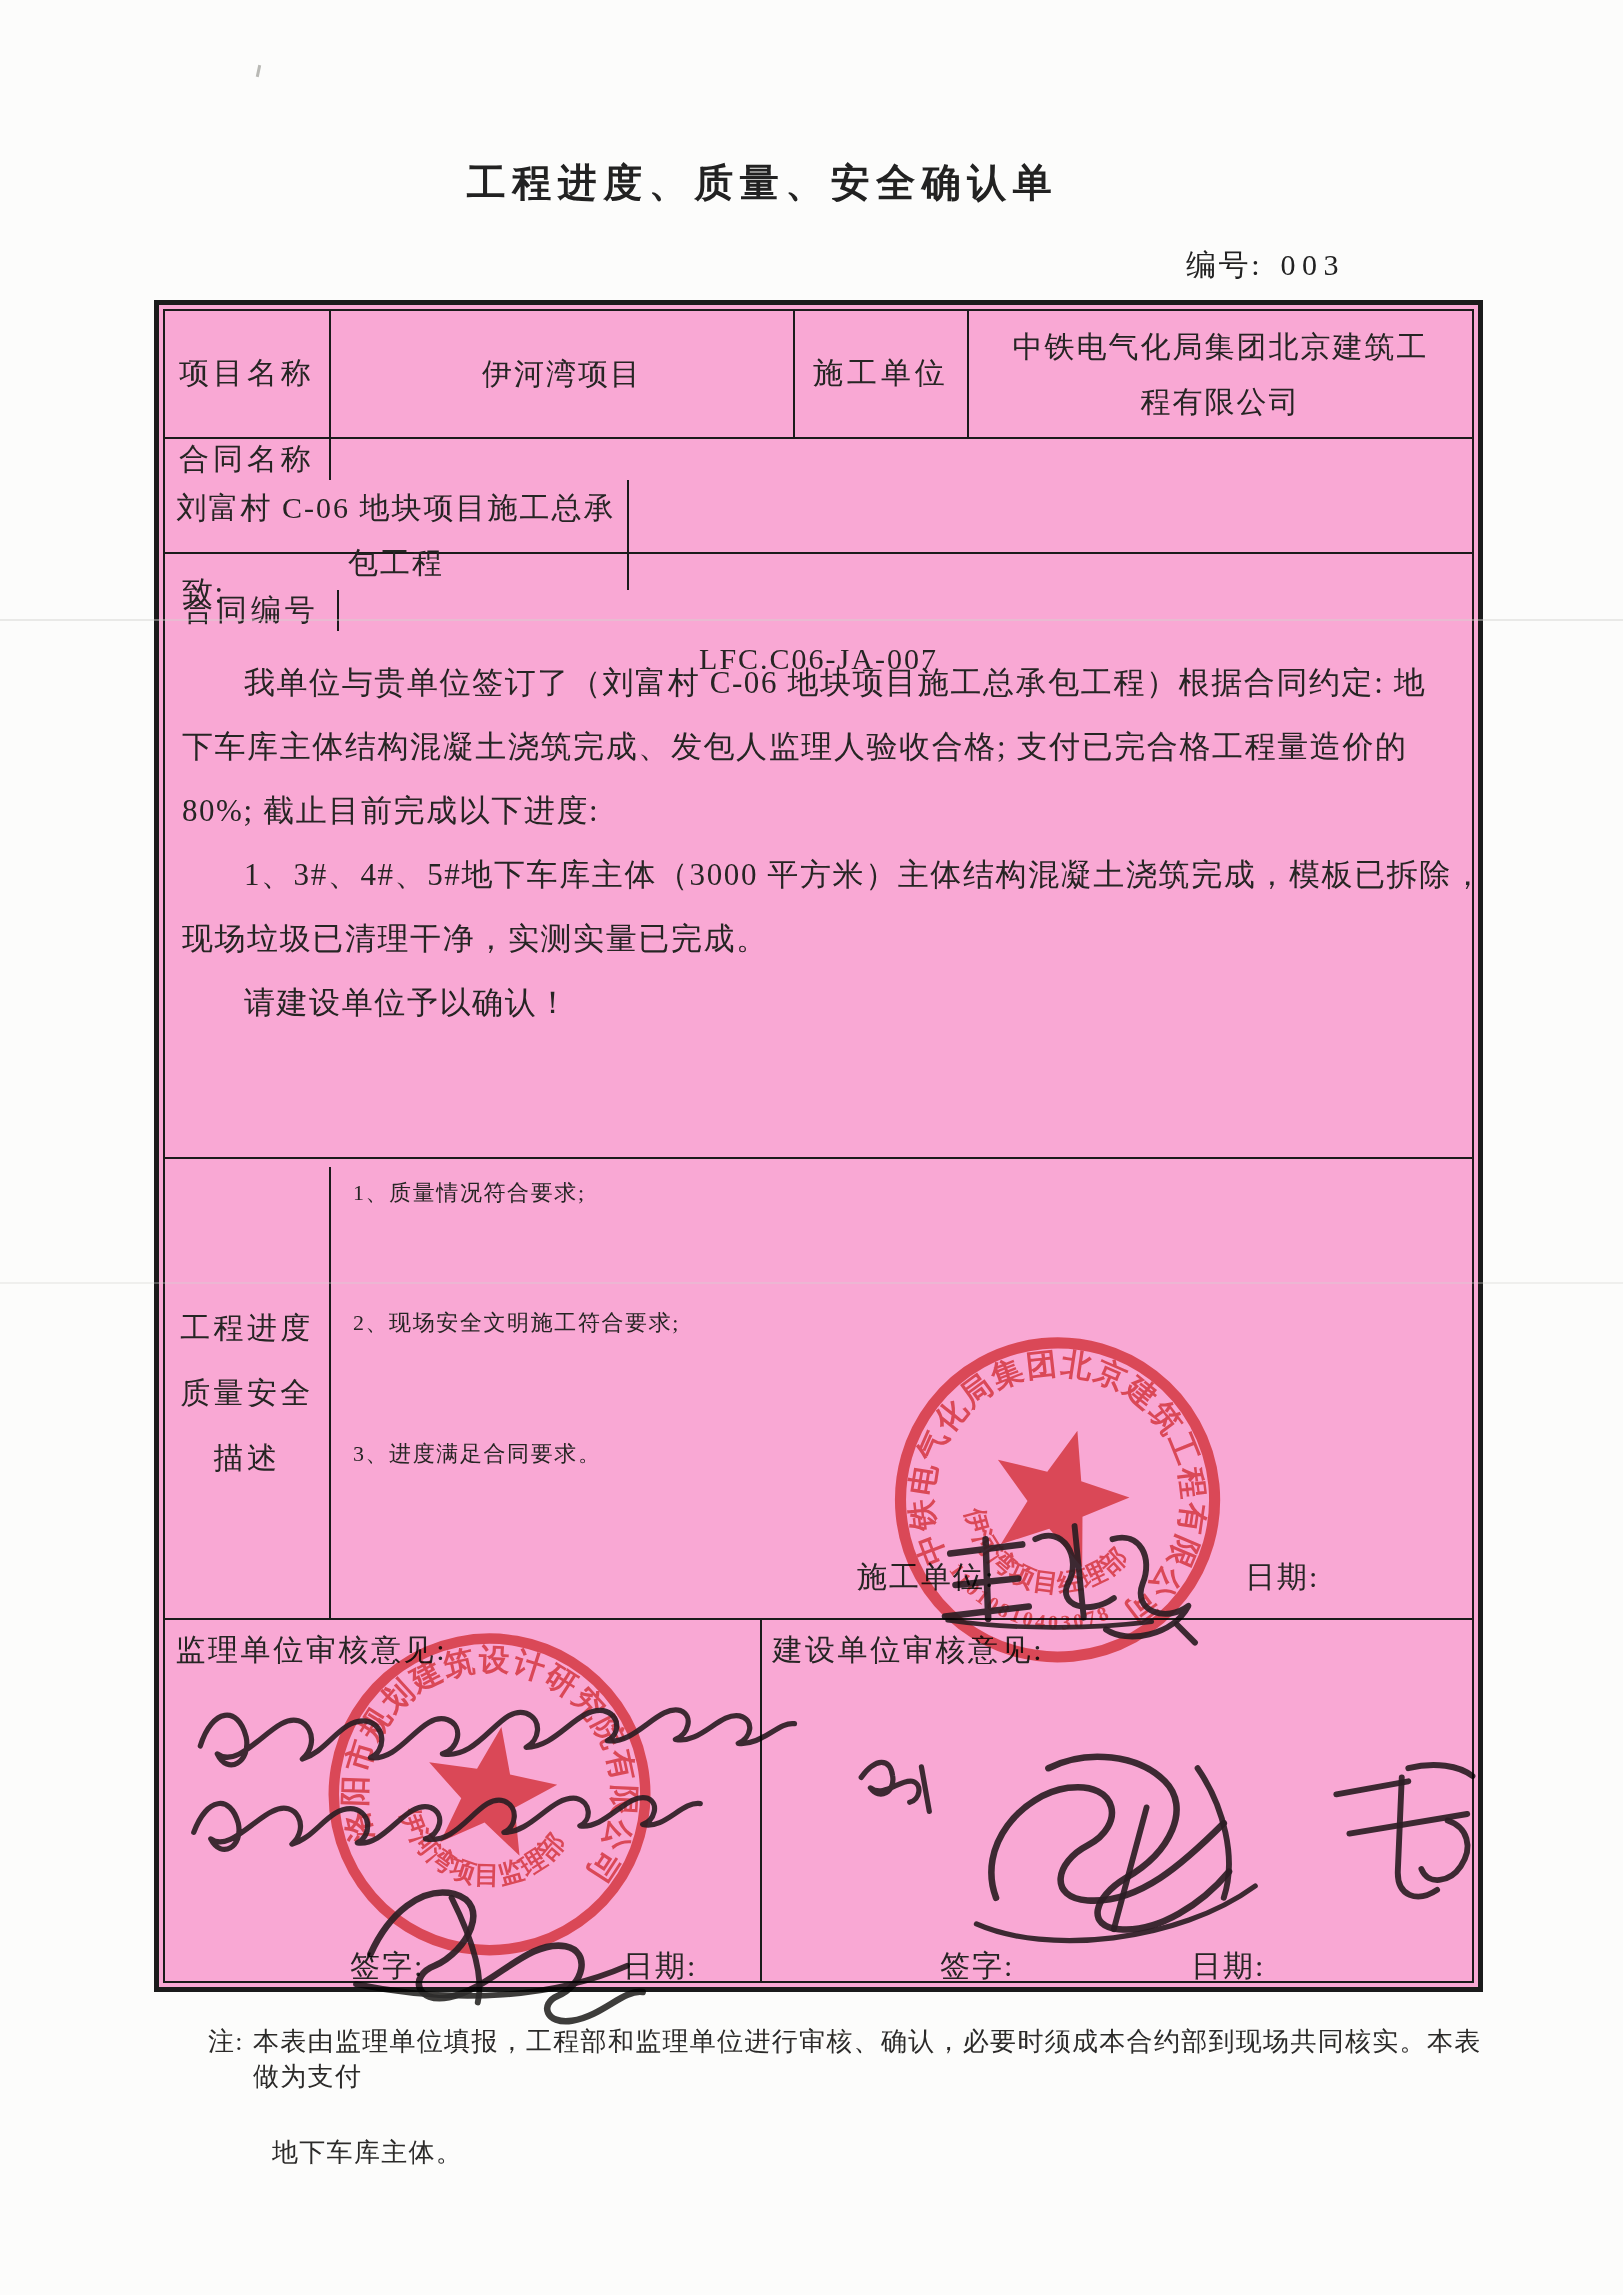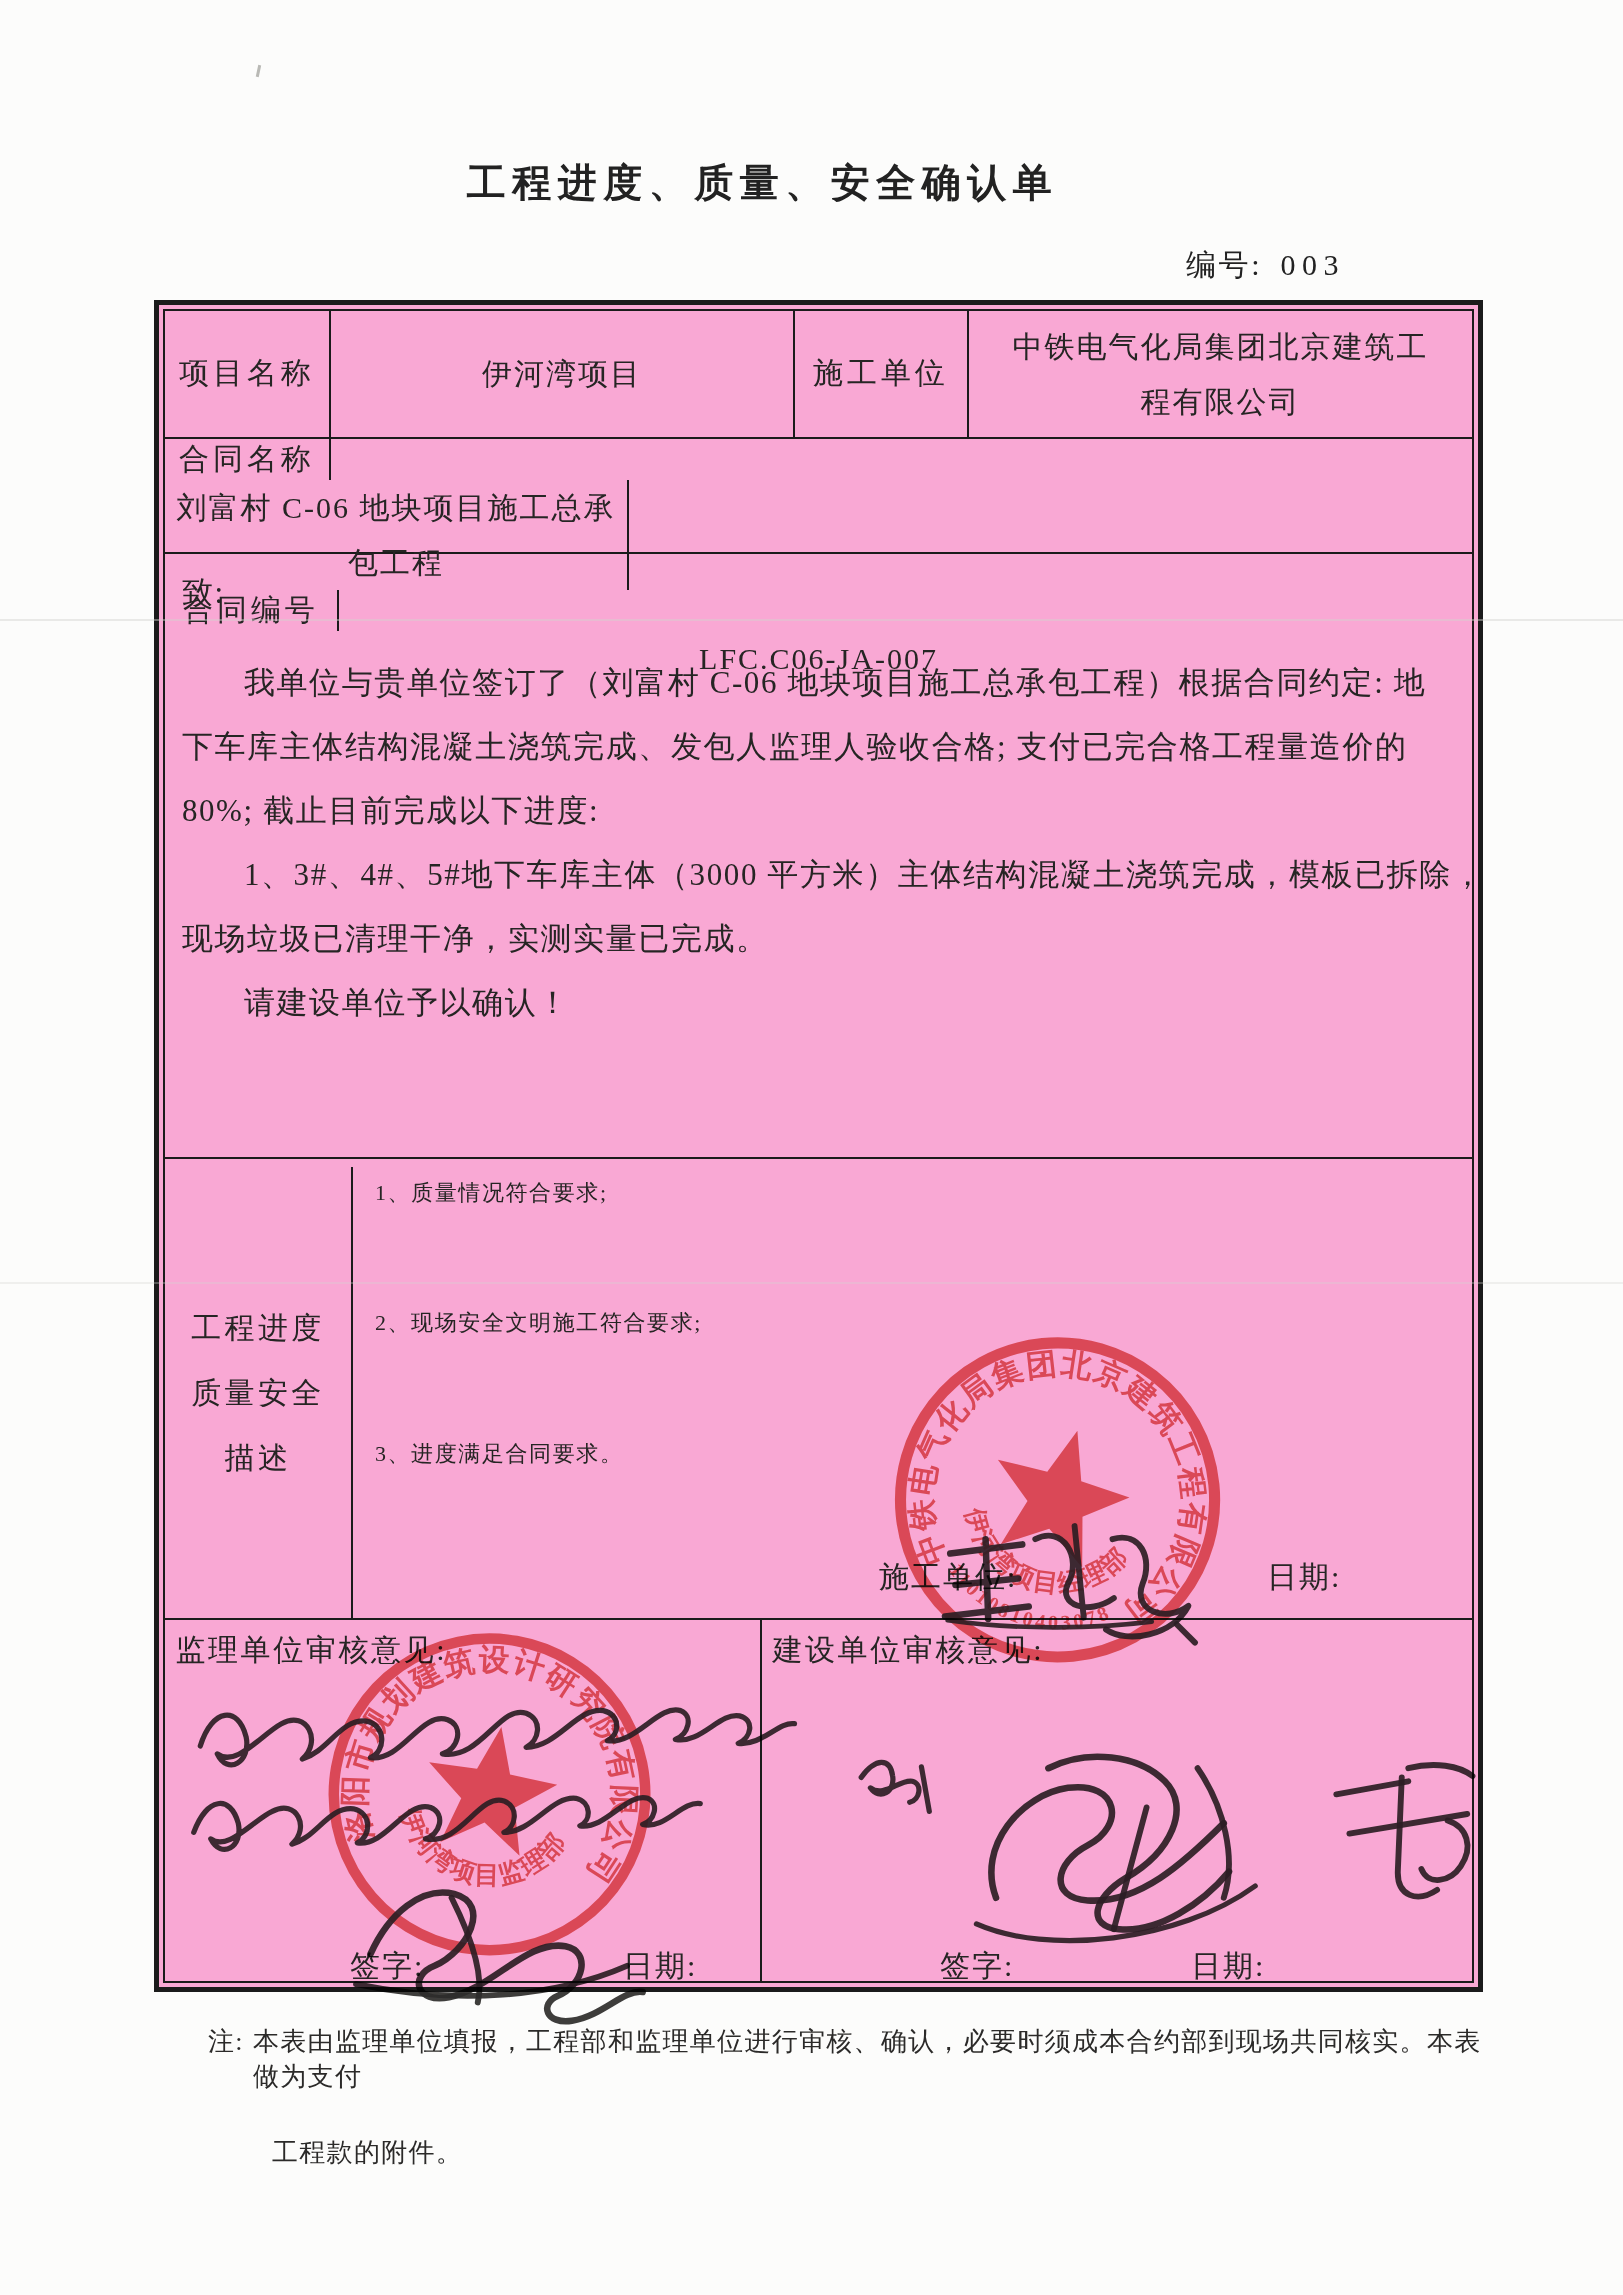--- a/index.html
+++ b/index.html
@@ -55,21 +55,21 @@
     flex:1; display:block; padding:9.2px 17px 0 17px; position:relative;
   }
   .bline { height:64px; display:flex; align-items:center; font-size:31px; letter-spacing:1.6px; white-space:nowrap; }
   .bline.first { height:60px; }
   .bline.gap { margin-top:27.5px; }
   .bline .tolabel { margin-right:30px; }
   .indent { padding-left:62px; }
 
   
   .desc-label {
-    width:188px; border-right:2.6px solid #1b1b1b;
+    width:166px; border-right:2.6px solid #1b1b1b;
     display:flex; flex-direction:column; align-items:center; justify-content:center;margin-top:8px;
   }
   .desc-label div { font-size:30px; letter-spacing:3.3px; line-height:65px; }
   .desc-content { flex:1; position:relative; }
   .desc-item { position:absolute; left:22px; font-size:22px; letter-spacing:1.6px; white-space:nowrap; }
   .sign-inline { position:absolute; font-size:30px; letter-spacing:2px; }
 
   
   .review-left { width:597px; border-right:2.6px solid #1b1b1b; position:relative; }
   .review-right { flex:1; position:relative; }
@@ -181,21 +181,21 @@
       </div>
 
     </div>
   </div>
 
   <div class="note">
     <div class="n1">
       <span class="nlabel">注:</span>
       <span>本表由监理单位填报，工程部和监理单位进行审核、确认，必要时须成本合约部到现场共同核实。本表做为支付</span>
     </div>
-    <div class="n2">工程款的附件。</div>
+    <div class="n2">地下车库主体。</div>
   </div>
 
   <div class="scanline" style="top:619px; opacity:.45;"></div>
   <div class="scanline" style="top:1282px; opacity:.32;"></div>
 
   <svg class="overlay" viewBox="0 0 2480 3507">
     <defs>
       <path id="arcA-ring" d="M -135.8 135.8 A 192 192 0 1 1 135.8 135.8"></path>
       <path id="arcA-num" d="M -150 129 A 198 198 0 0 0 150 129"></path>
       <path id="arcA-inner" d="M -130 52 A 140 140 0 0 0 130 52"></path>

